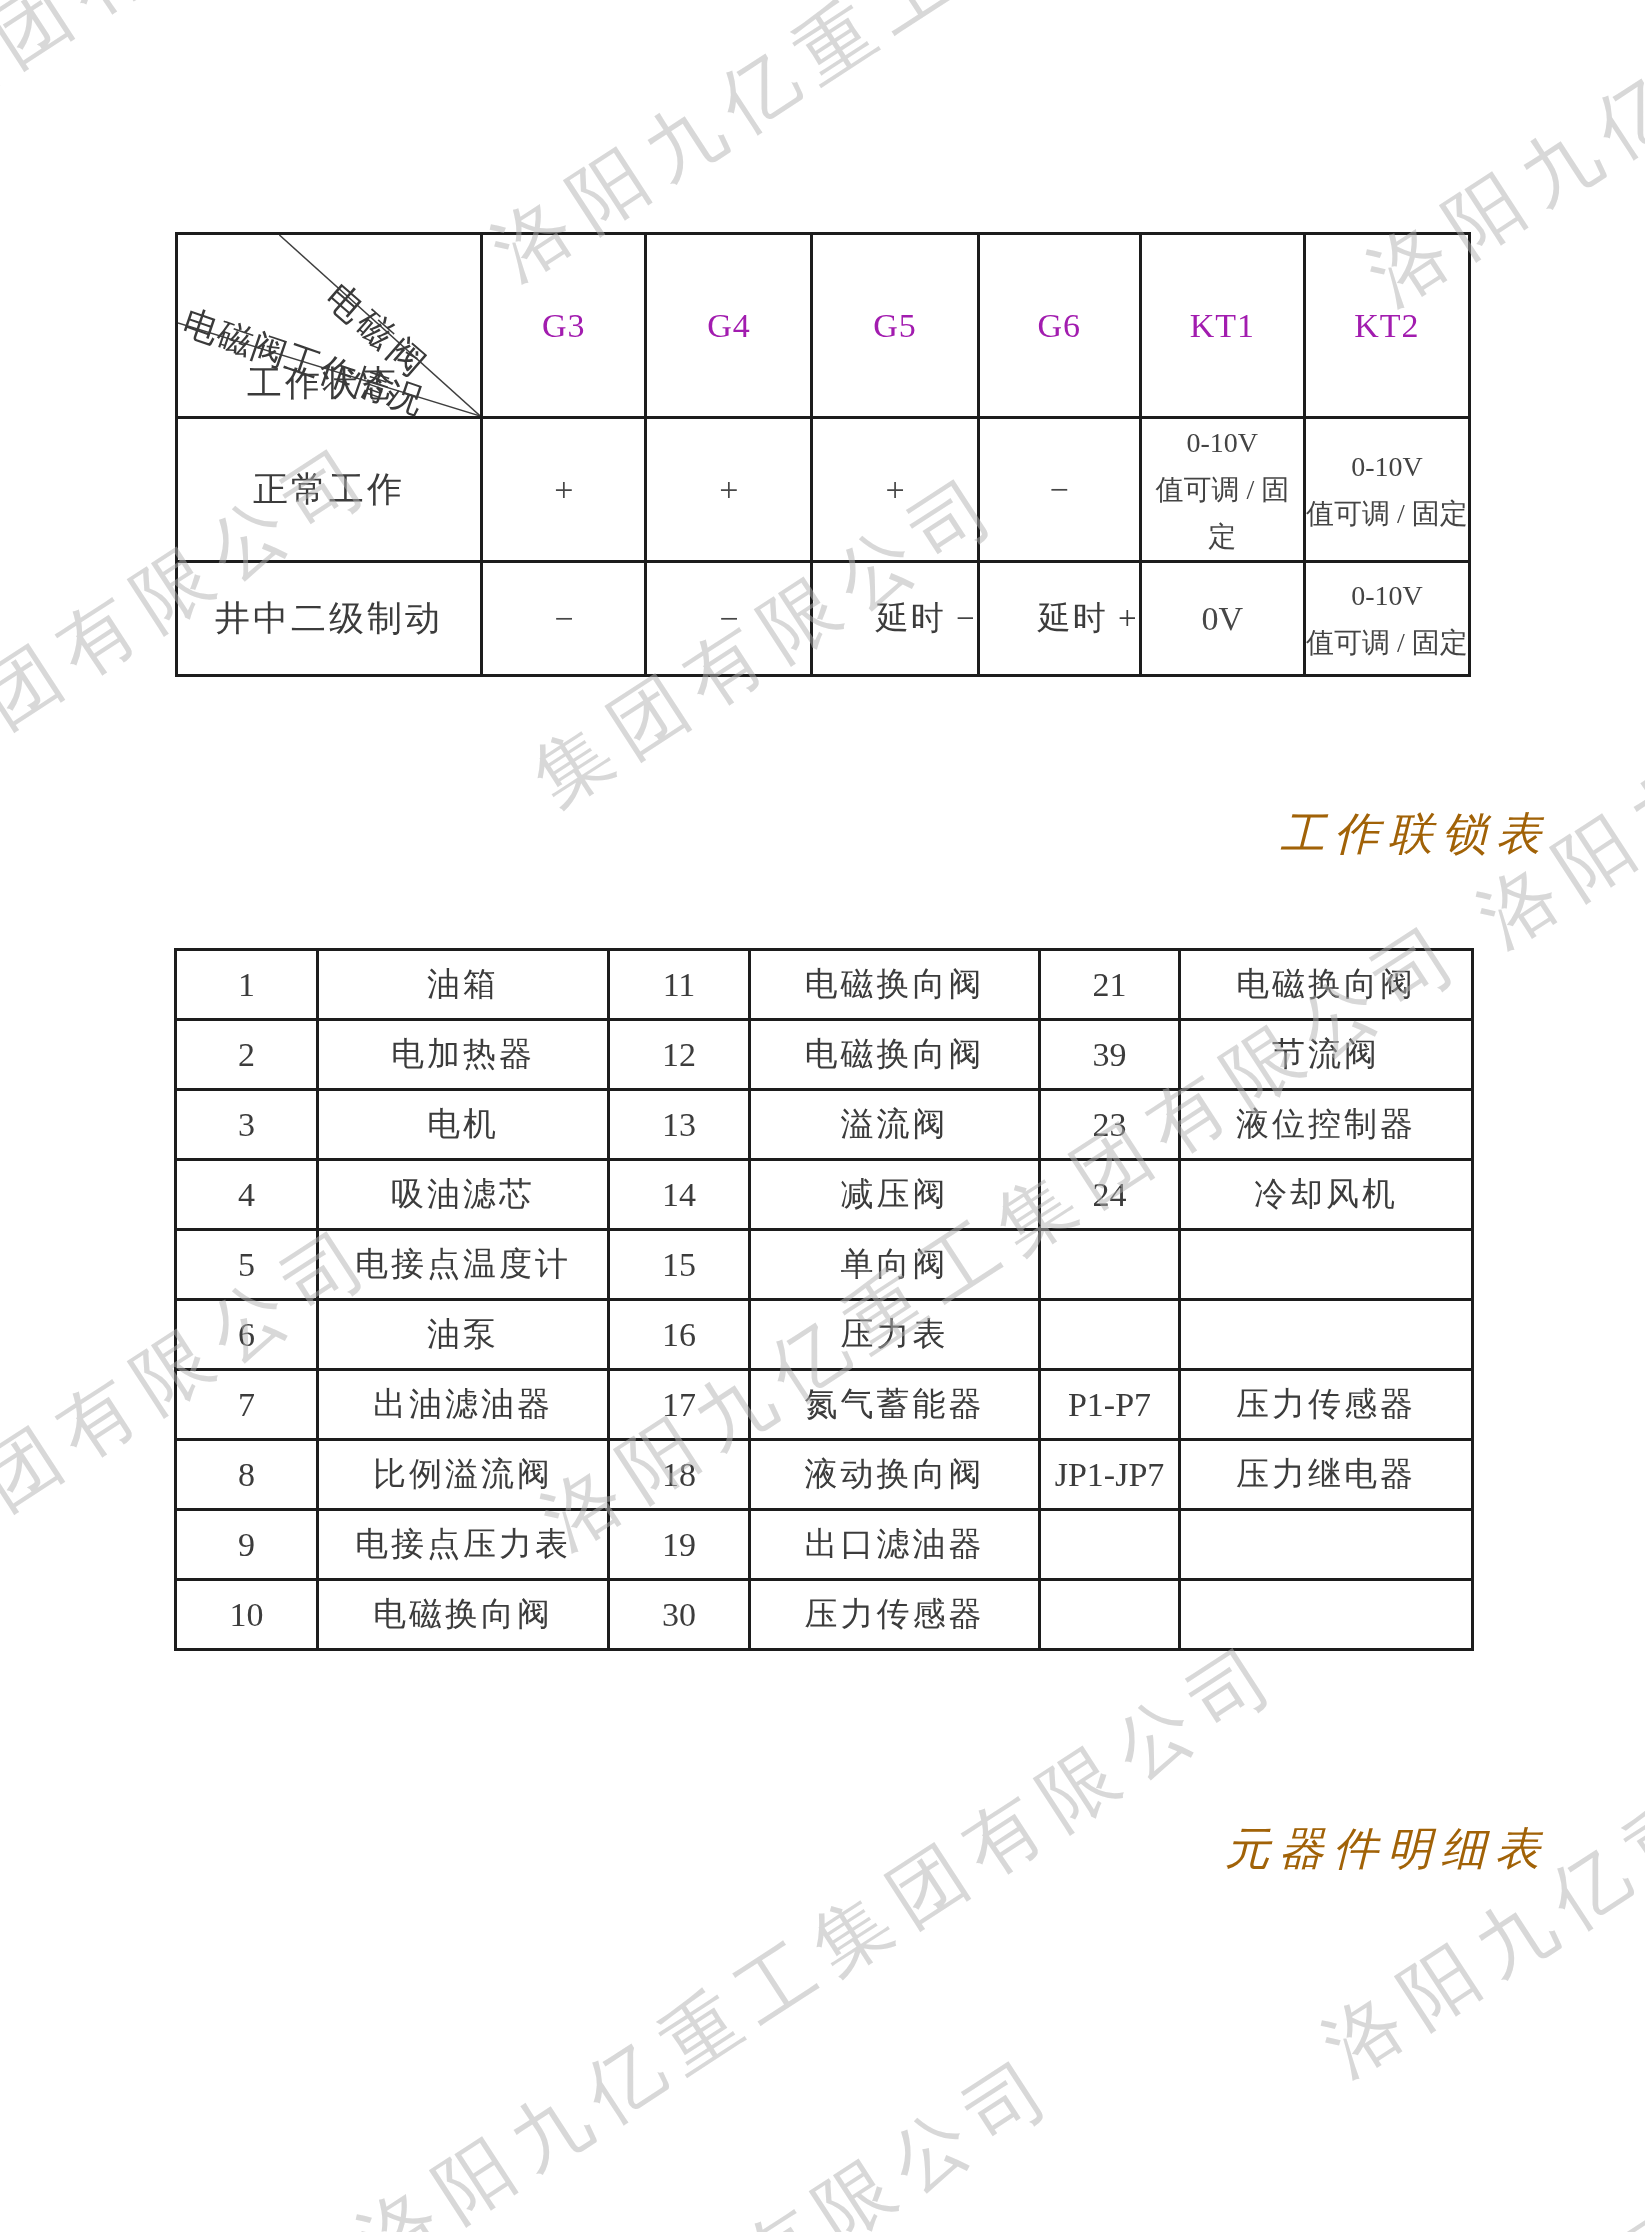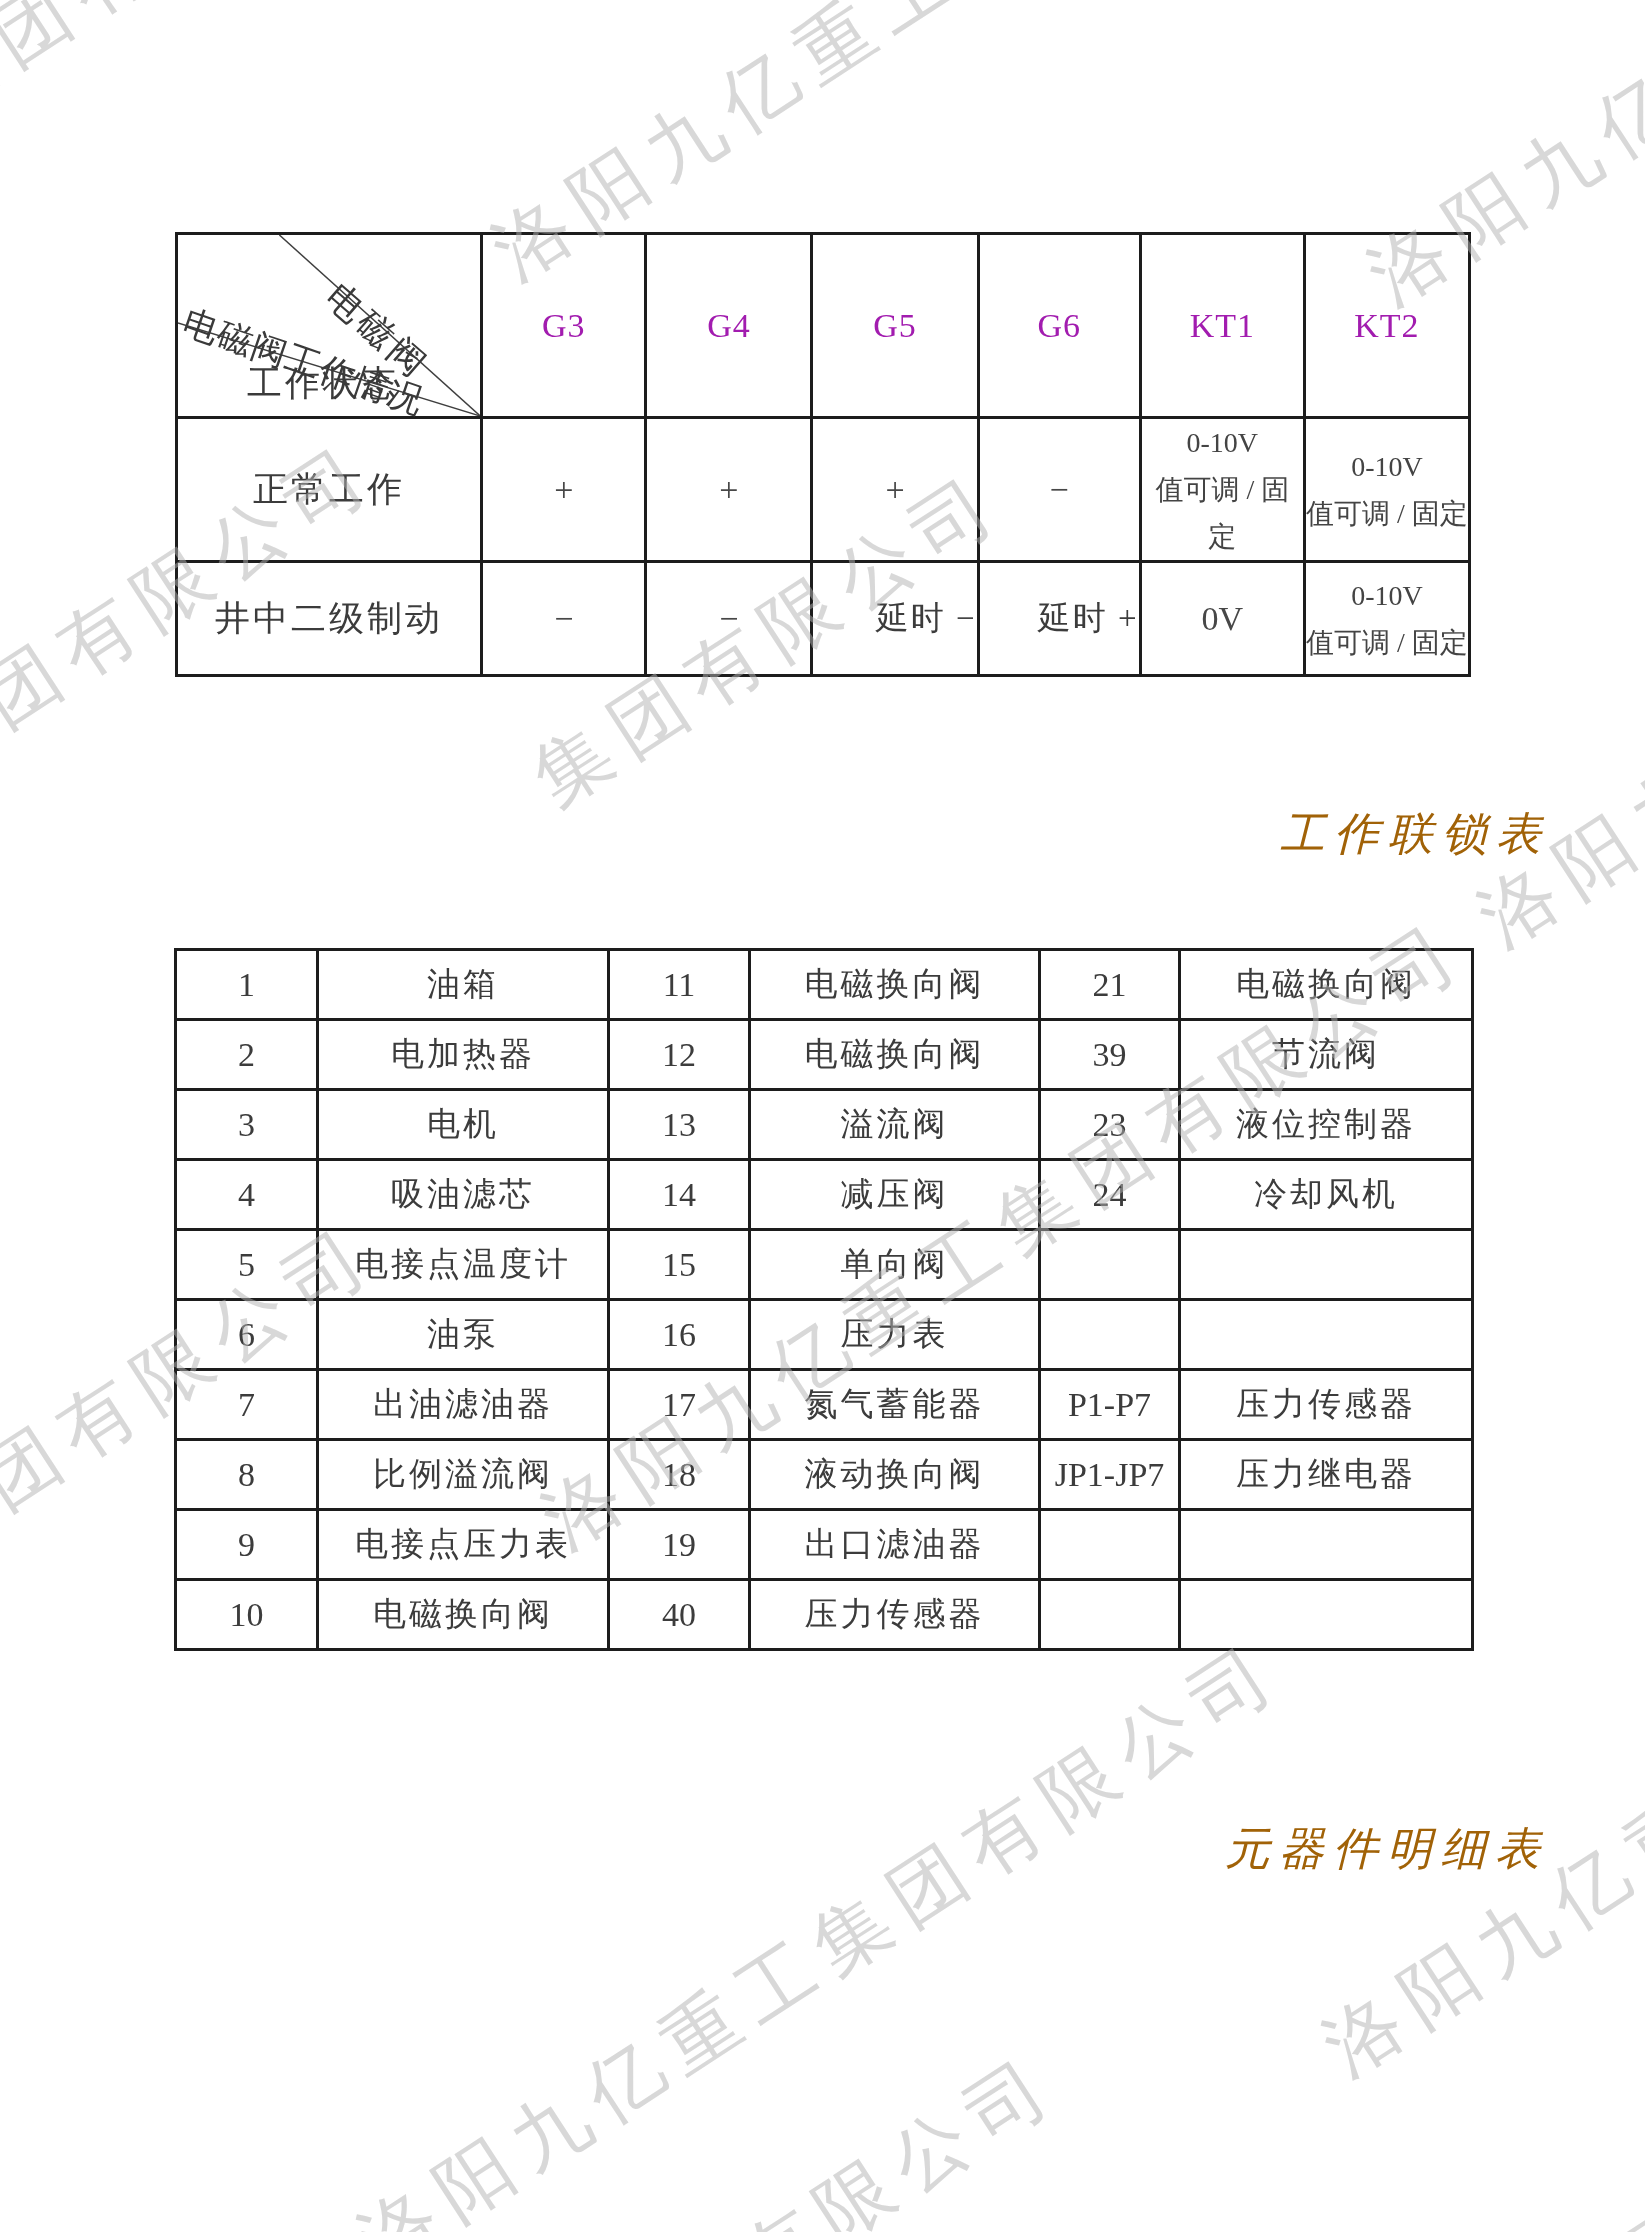--- a/index.html
+++ b/index.html
@@ -216,21 +216,21 @@
         <td class="comp-no">9</td>
         <td class="comp-name">电接点压力表</td>
         <td class="comp-no">19</td>
         <td class="comp-name">出口滤油器</td>
         <td class="comp-no"></td>
         <td class="comp-name"></td>
       </tr>
       <tr style="height: 70px;">
         <td class="comp-no">10</td>
         <td class="comp-name">电磁换向阀</td>
-        <td class="comp-no">40</td>
+        <td class="comp-no">30</td>
         <td class="comp-name">压力传感器</td>
         <td class="comp-no"></td>
         <td class="comp-name"></td>
       </tr>
     </tbody>
 </table>
 
 <div class="caption" id="caption2">元器件明细表</div>
 
 

